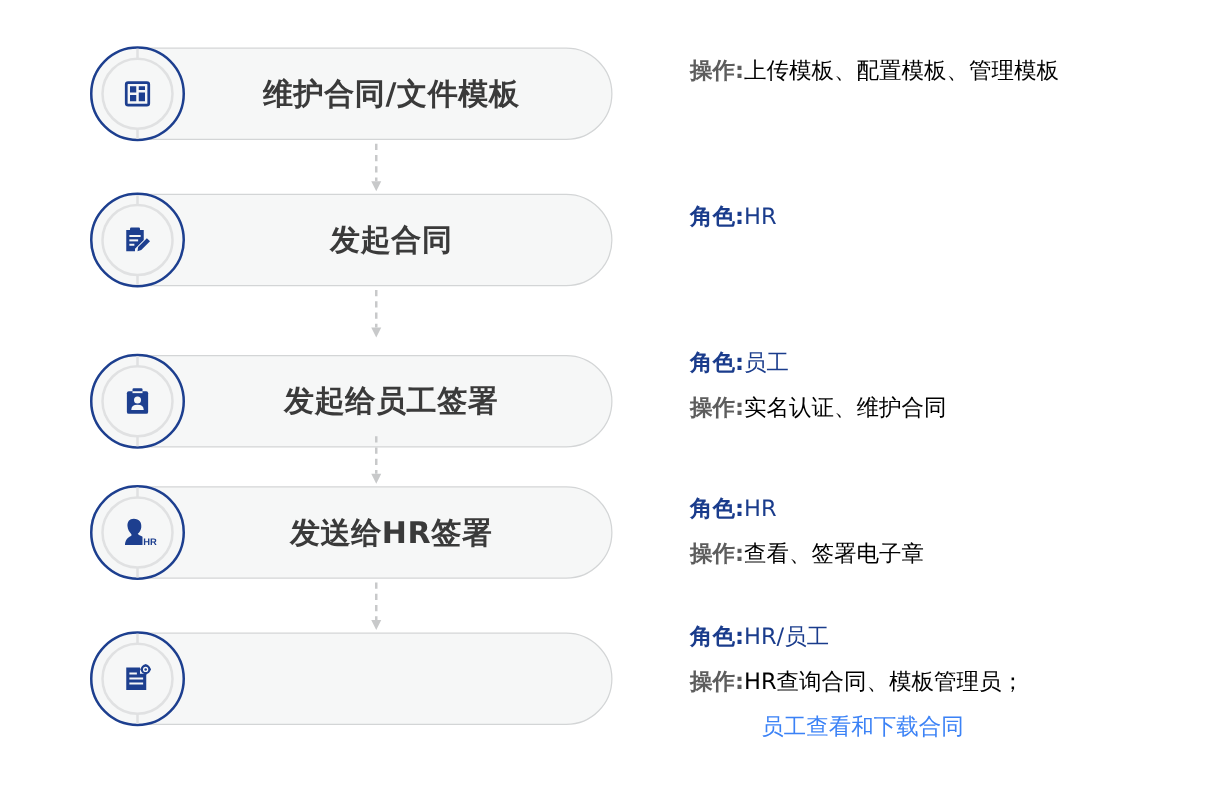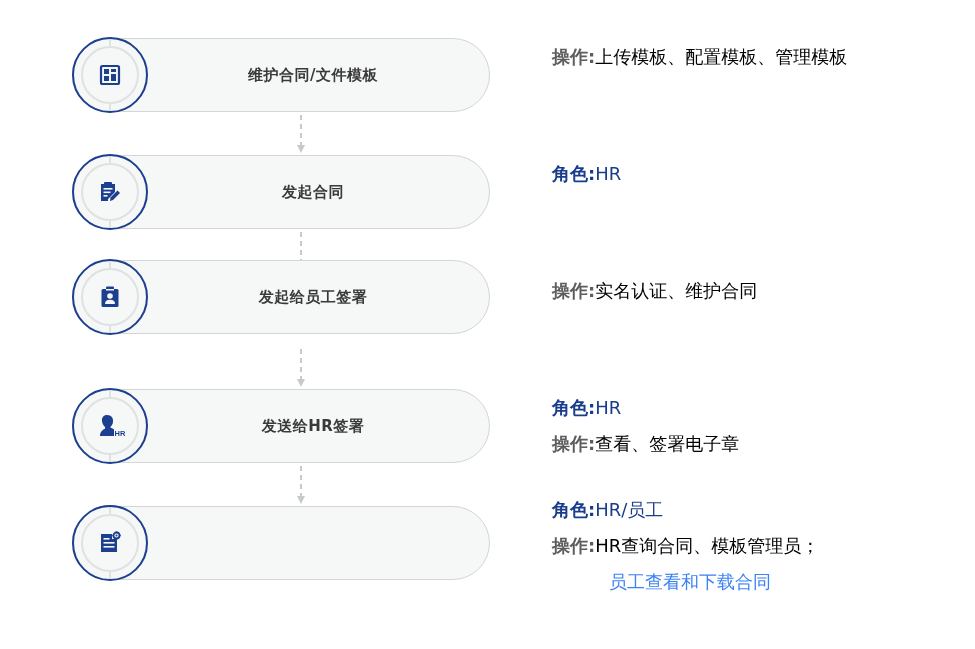--- a/index.html
+++ b/index.html
@@ -38,21 +38,21 @@
       border-radius: 37px;
     }
     .pill-label {
       position: absolute;
       left: 74px;
       right: 10px;
       top: 0;
       height: 90px;
       line-height: 74px;
       text-align: center;
-      font-size: 15px;
+      font-size: 24px;
       font-weight: bold;
       color: #3a3a3a;
       letter-spacing: 0.5px;
     }
     .badge {
       position: absolute;
       left: 0;
       top: -1px;
       width: 72px;
       height: 72px;
@@ -165,21 +165,21 @@
       </svg>
     </div>
     <div class="pill-label">发起合同</div>
   </div>
 
   <svg class="connector" style="top:230px;" viewBox="0 0 10 42">
     <line x1="5" y1="2" x2="5" y2="32" stroke="#c8c9ca" stroke-width="2" stroke-dasharray="5,4"></line>
     <polygon points="1,32 9,32 5,40" fill="#c8c9ca"></polygon>
   </svg>
 
-  <div class="step" style="top:260px;">
+  <div class="step" style="top:284px;">
     <div class="pill"></div>
     <div class="badge">
       <div class="badge-inner"></div>
       <div class="badge-tick top"></div>
       <div class="badge-tick bottom"></div>
       <svg class="badge-icon" viewBox="0 0 24 24">
         <rect x="8" y="1.5" width="8" height="3" rx="1" fill="#1d3f8f"></rect>
         <rect x="3.5" y="4" width="17" height="18" rx="1.5" fill="#1d3f8f"></rect>
         <rect x="8" y="4" width="8" height="1.5" fill="#f6f7f7"></rect>
         <circle cx="12" cy="11" r="2.8" fill="#f6f7f7"></circle>
@@ -243,20 +243,23 @@
   </div>
 
   <div class="info" style="top:156px;">
     <div class="info-line">
       <span class="role-key">角色</span><span class="role-key">:</span><span class="role-val">HR</span>
     </div>
   </div>
 
   <div class="info" style="top:273px;">
     <div class="info-line">
+      <span class="role-key">角色</span><span class="role-key">:</span><span class="role-val">员工</span>
+    </div>
+    <div class="info-line">
       <span class="op-key">操作</span><span class="op-key">:</span><span class="op-val">实名认证、维护合同</span>
     </div>
   </div>
 
   <div class="info" style="top:390px;">
     <div class="info-line">
       <span class="role-key">角色</span><span class="role-key">:</span><span class="role-val">HR</span>
     </div>
     <div class="info-line">
       <span class="op-key">操作</span><span class="op-key">:</span><span class="op-val">查看、签署电子章</span>

